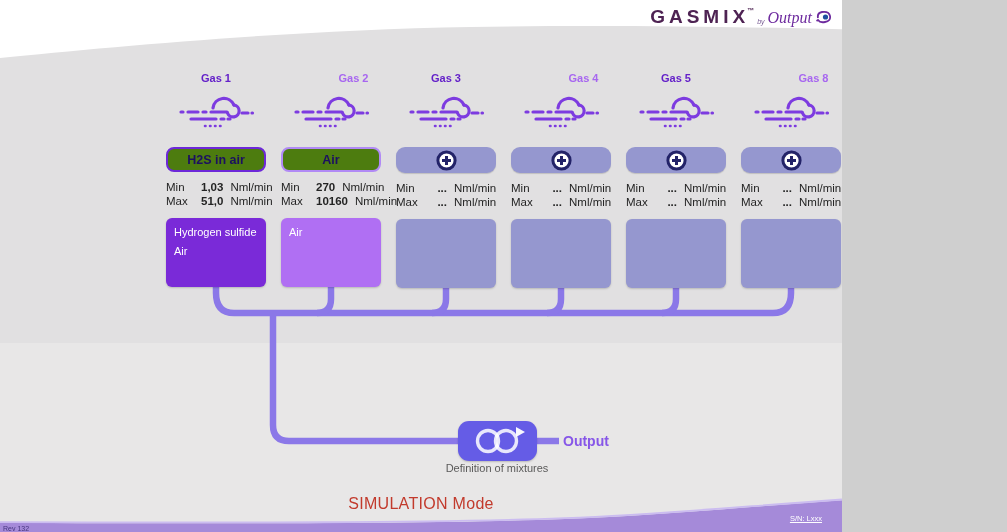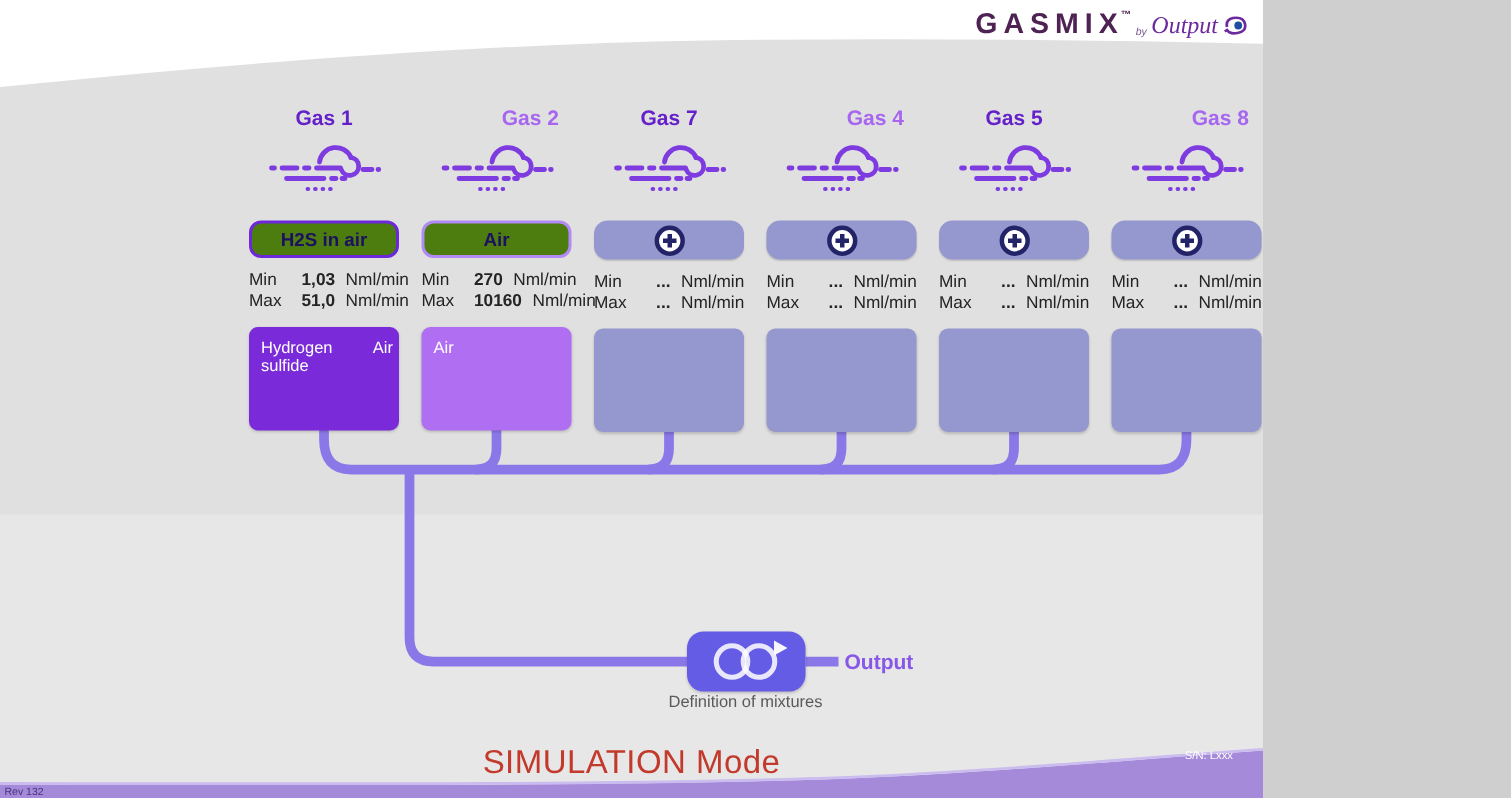--- a/index.html
+++ b/index.html
@@ -14,58 +14,58 @@
   .logo{position:absolute;top:6px;right:10px;display:flex;align-items:flex-start;height:24px;}
   .brand{font-weight:bold;font-size:19px;letter-spacing:4px;color:var(--brandText,#4e2353);line-height:22px;}
   .brand-tm{font-size:7px;color:var(--brandText,#4e2353);margin:1px 1px 0 -2px;font-weight:bold;}
   .brand-by{font-size:7px;font-style:italic;color:#7a5e95;margin:12px 3px 0 2px;}
   .alytech{font-family:"Liberation Serif",serif;font-style:italic;font-size:16px;color:var(--alytechText,#6d2a9e);margin-top:3px;font-weight:500;}
   .alyicon{margin:4px 0 0 4px;}
 
   
   .gas-col{position:absolute;top:70px;width:100px;display:flex;flex-direction:column;align-items:center;}
   .g1{left:166px}.g2{left:281px}.g3{left:396px}.g4{left:511px}.g5{left:626px}.g6{left:741px}
-  .gas-title{font-size:14px;font-weight:bold;height:16px;line-height:16px;}
+  .gas-title{font-size:11px;font-weight:bold;height:16px;line-height:16px;}
   .t-dark{color:var(--accentDark,#6421c9);}
   .t-light{color:var(--accentLight,#a766f0);margin-left:45px;}
   .wind{margin-top:4px;width:84px;height:46px;}
   .sel-btn{margin-top:11px;width:100%;height:25px;border-radius:8px;background:#4d7c0f;
     font-family:"Liberation Sans",sans-serif;font-weight:bold;font-size:12.5px;color:var(--selText,#1c1060);
     display:flex;align-items:center;justify-content:center;box-sizing:border-box;cursor:pointer;padding:0;}
   .sel-dark{border:2.5px solid var(--selBorderDark,#6d28d9);}
   .sel-light{border:2.5px solid var(--selBorderLight,#b18af5);}
   .add-btn{margin-top:11px;width:100%;height:26px;border-radius:9px;border:none;cursor:pointer;
     background:var(--cardEmpty,#9597cf);display:flex;align-items:center;justify-content:center;padding:0;
     box-shadow:0 1px 1px rgba(0,0,0,.15);}
   .mm{margin-top:8px;width:100%;font-size:11.5px;color:#242424;}
   .mm-row{display:grid;grid-template-columns:28px 1fr 42px;column-gap:7px;line-height:14px;}
   .mm-val{text-align:right;font-weight:bold;}
   .card{margin-top:10px;width:100%;height:69px;border-radius:6px;box-sizing:border-box;
-    padding:8px 4px 0 8px;color:#fff;font-size:11px;display:flex;flex-direction:row;gap:7px;
+    padding:8px 4px 0 8px;color:#fff;font-size:11px;display:flex;flex-direction:column;gap:7px;
     box-shadow:0 1px 2px rgba(0,0,0,.18);cursor:pointer;}
   .card-1{background:var(--card1,#7a2ad8);}
   .card-2{background:var(--card2,#b06ff3);}
   .card-empty{background:var(--cardEmpty,#9597cf);}
 
   
   .connectors{position:absolute;left:0;top:0;width:1007px;height:532px;pointer-events:none;}
 
   
   .output-node{position:absolute;left:458px;top:421px;width:79px;height:40px;border-radius:11px;
     background:var(--outputNode,#655ce6);border:none;cursor:pointer;padding:0;box-shadow:0 1px 2px rgba(0,0,0,.2);}
   .output-label{position:absolute;left:563px;top:433px;font-size:14px;font-weight:bold;color:var(--outputLabel,#8757e8);}
   .output-caption{position:absolute;left:417px;top:462px;width:160px;text-align:center;font-size:11px;color:#5a5a5a;}
 
-  .mode-text{position:absolute;left:0;top:495px;width:100%;text-align:center;font-size:22px;
+  .mode-text{position:absolute;left:0;top:495px;width:100%;text-align:center;font-size:16px;
     color:var(--modeText,#c23a2c);letter-spacing:0.3px;}
 
   
   .bottom-wave{position:absolute;left:0;bottom:0;width:1007px;height:46px;pointer-events:none;}
   .rev-text{position:absolute;left:3px;bottom:0px;font-size:7px;color:#46347f;}
-  .serial-text{position:absolute;right:20px;bottom:24px;font-size:7.5px;color:#ffffff;}
+  .serial-text{position:absolute;right:20px;bottom:9px;font-size:7.5px;color:#ffffff;text-decoration:underline;}
 </style>
 </head>
 <body>
 
 <div class="app">
 
   <div class="band"></div>
 
   <svg class="connectors" viewBox="0 0 1007 532">
     <g fill="none" stroke="#8b78e8" stroke-width="6.5">
@@ -147,21 +147,21 @@
           <span class="mm-val">10160</span>
           <span>Nml/min</span>
         </div>
     </div>
     <div class="card card-2">
       <span>Air</span>
     </div>
   </div>
 
   <div class="gas-col g3">
-    <div class="gas-title t-dark">Gas 7</div>
+    <div class="gas-title t-dark">Gas 3</div>
     <svg class="wind" viewBox="0 0 84 46">
       <g fill="none" stroke="#7d3be0" stroke-width="3.2" stroke-linecap="round">
         <path d="M39,18 a11,11 0 0 1 21,-3"></path>
           <path d="M60,15 a6,6 0 1 1 -6.5,8"></path>
         <path d="M7,22 h2 M14,22 h10 M29,22 h3 M37,22 h16 M68,23 h6 M78,23 h0.5"></path>
         <path d="M17,29 h25 M47,29 h3 M54,29 h2"></path>
         <path d="M31,36 h0.5 M36,36 h0.5 M41,36 h0.5 M46,36 h0.5" stroke-width="2.6"></path>
       </g>
     </svg>
     <button class="add-btn">

